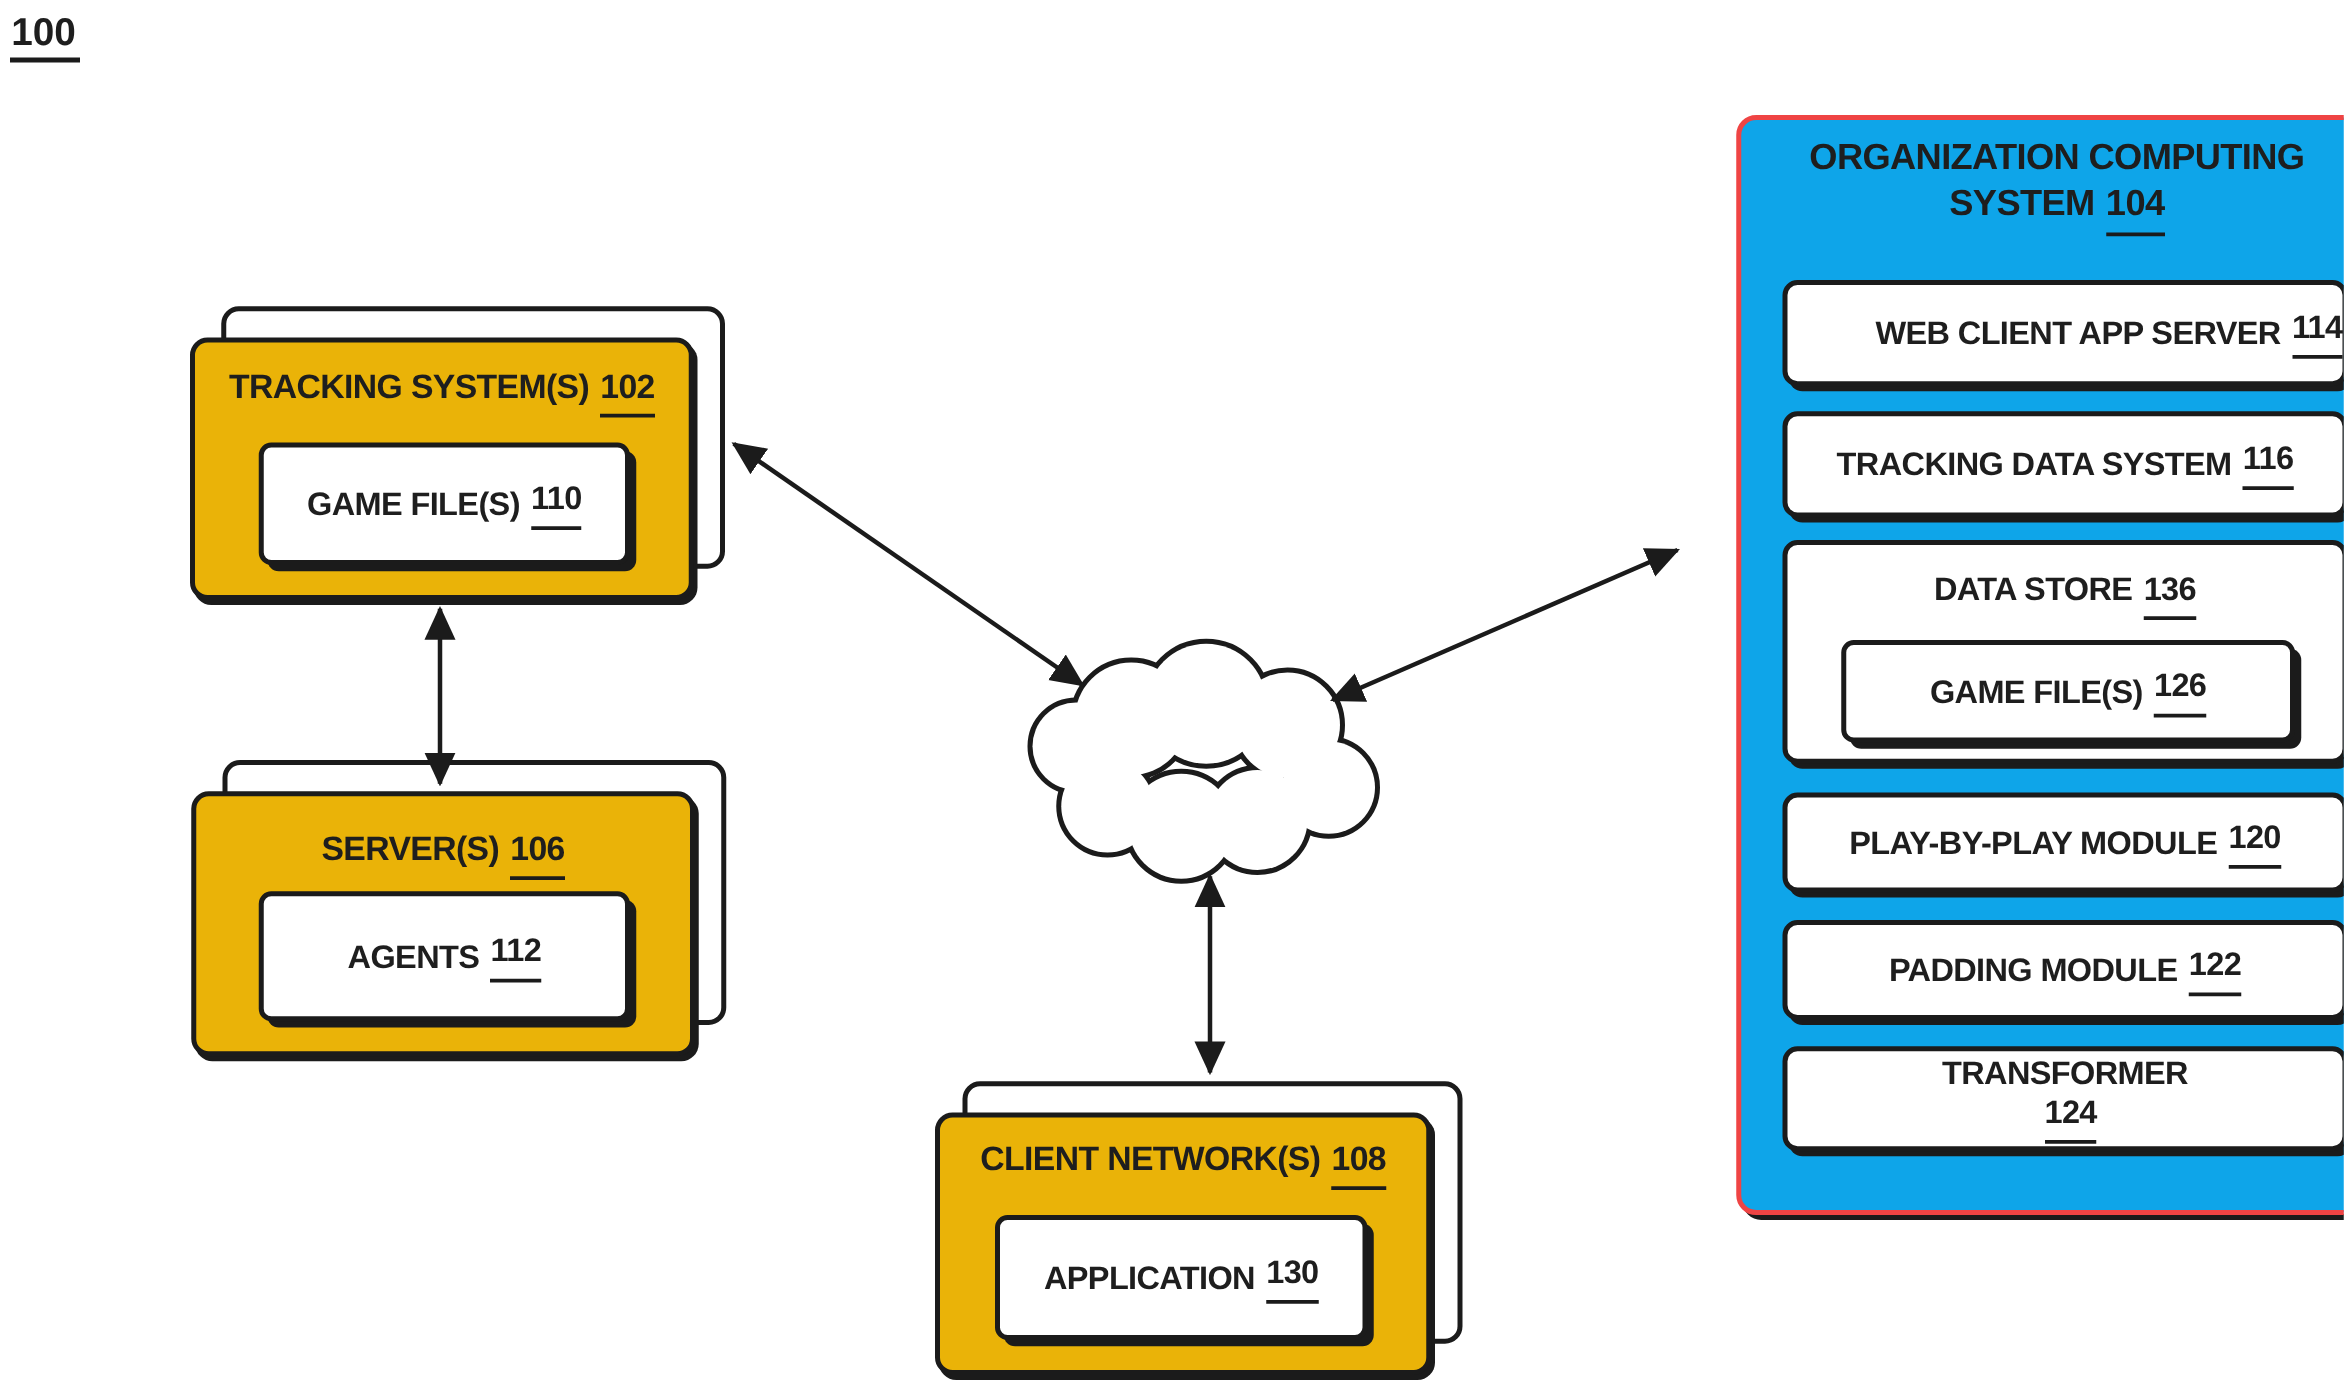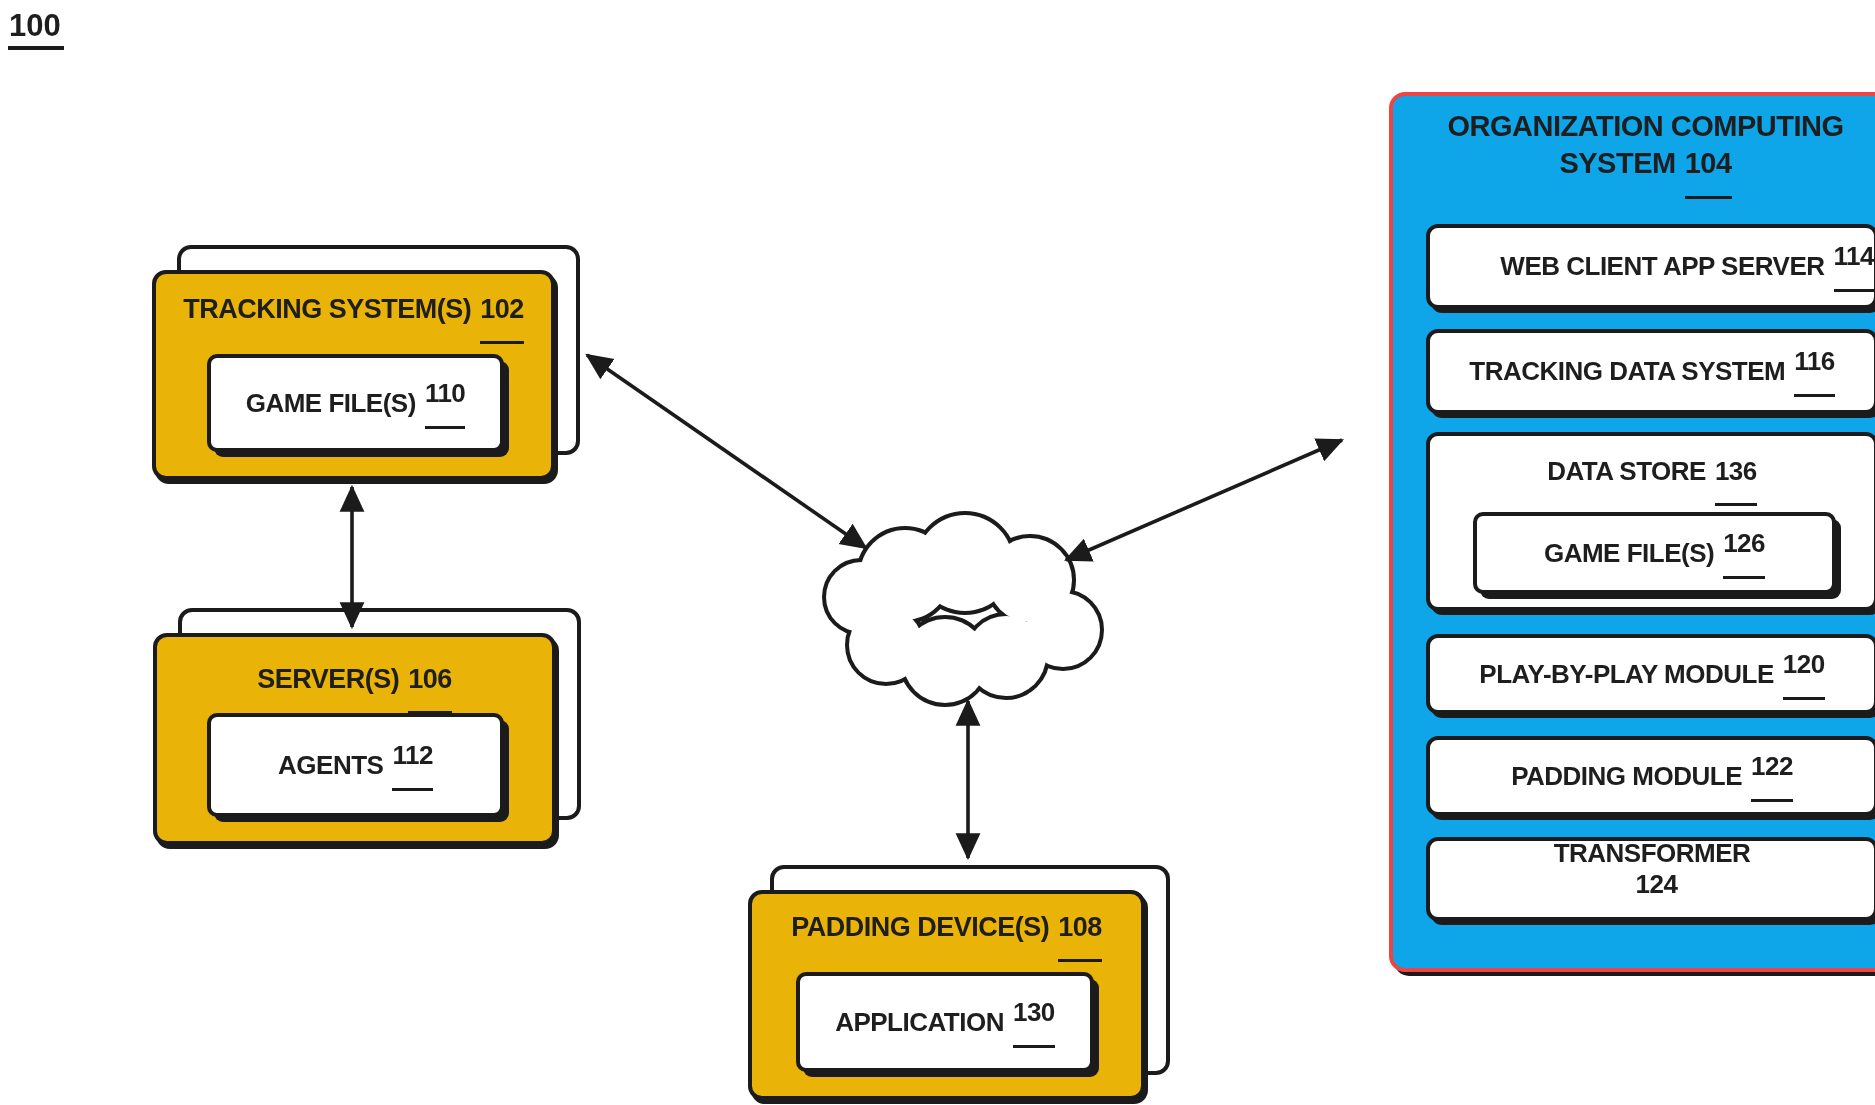--- a/index.html
+++ b/index.html
@@ -97,21 +97,21 @@
     box-shadow: 6px 6px 0 -1px #1b1b1b;
     display: flex; align-items: center; justify-content: center;
     font-size: 26px; font-weight: bold;
     letter-spacing: -0.5px;
     white-space: nowrap;
   }
 
   
   .ref {
     border-bottom: 3px solid #1b1b1b;
-    padding-bottom: 17px;
+    padding-bottom: 7px;
     margin-left: 9px;
   }
 
   
   .cloud-text {
     position: absolute; left: 863px; top: 560px; width: 200px;
     text-align: center;
     font-size: 27px; font-weight: bold;
     letter-spacing: -0.5px;
     line-height: 35px;
@@ -150,21 +150,21 @@
     </div>
     <div class="inner-box" style="left:50px; top:76px; width:297px; height:104px;">
       <span>AGENTS</span>
         <span class="ref">112</span>
     </div>
   </div>
 
   <div class="stack-back" style="left:770px; top:865px; width:400px; height:210px;"></div>
   <div class="stack-front" style="left:748px; top:890px; width:397px; height:210px;">
     <div class="stack-title" style="top:18px;">
-      <span>PADDING DEVICE(S)</span><span class="ref">108</span>
+      <span>CLIENT NETWORK(S)</span><span class="ref">108</span>
     </div>
     <div class="inner-box" style="left:44px; top:78px; width:298px; height:100px;text-align:center;">
       <span>APPLICATION</span>
         <span class="ref">130</span>
     </div>
   </div>
 
   <div class="org-box">
     <div class="org-title">
       <span>ORGANIZATION COMPUTING</span><br>

